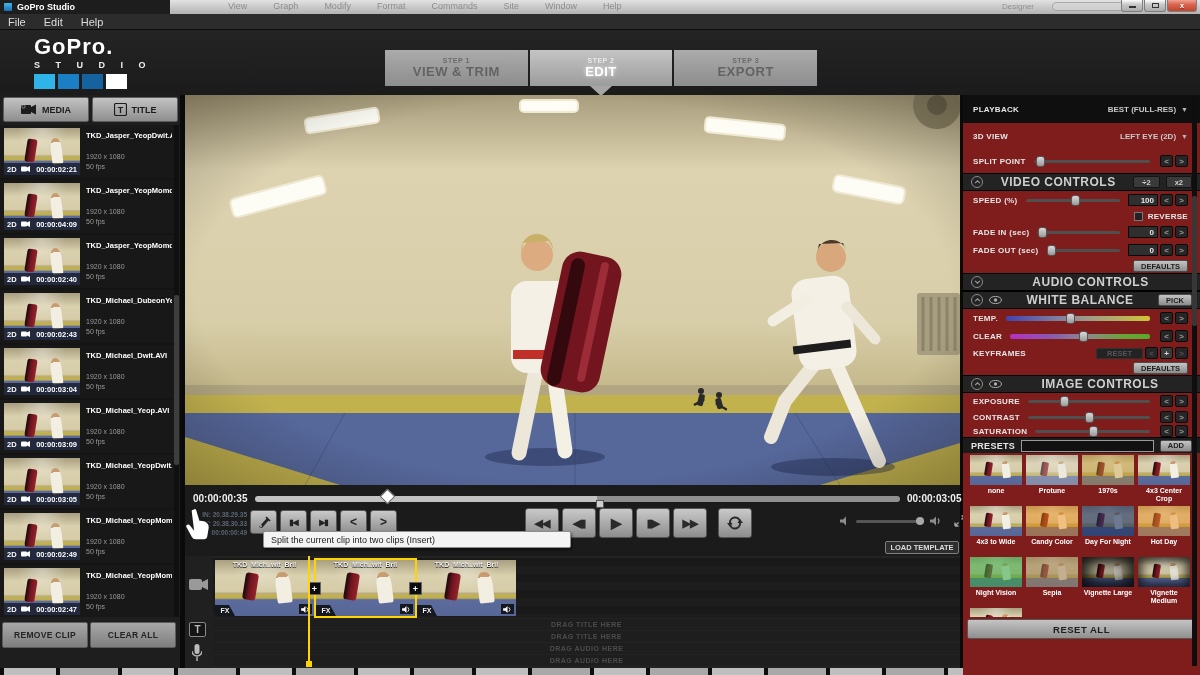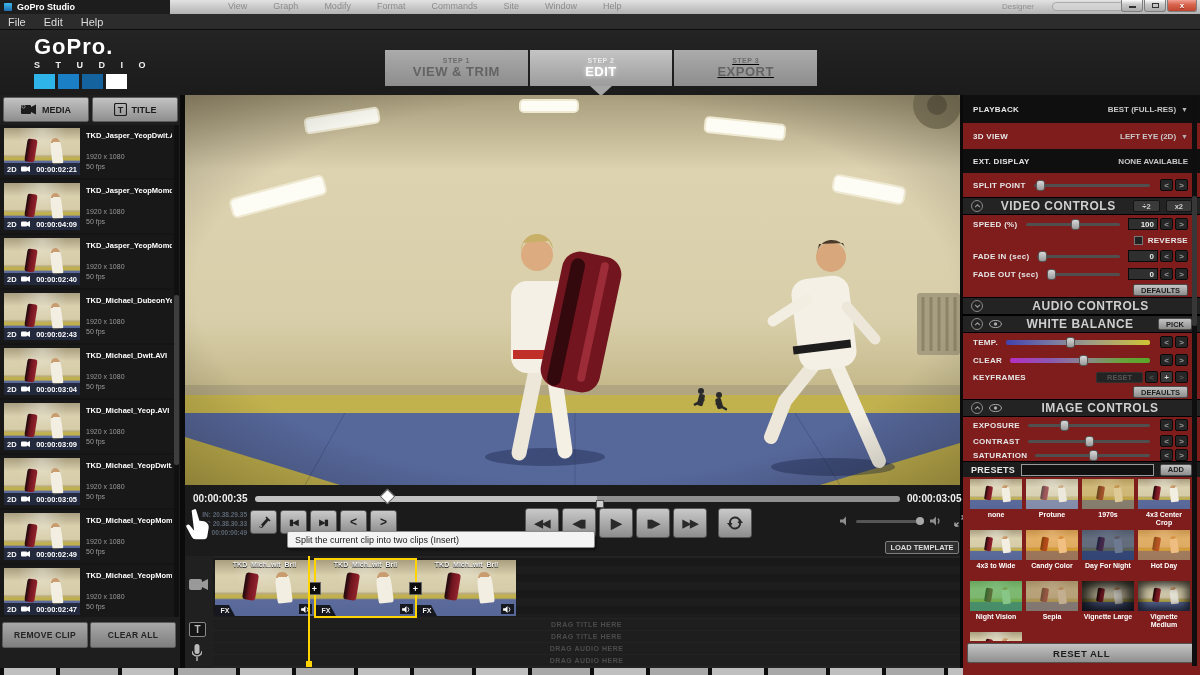--- a/index.html
+++ b/index.html
@@ -34,21 +34,21 @@
     background:linear-gradient(#242424,#1b1b1b);}
   .logo{position:absolute;left:34px;top:6px;}
   .logo-brand{color:#fff;font-size:22px;font-weight:bold;letter-spacing:1px;line-height:1;}
   .logo-sub{color:#eee;font-size:9px;font-weight:bold;letter-spacing:6.5px;margin-top:2px;}
   .logo-squares{display:flex;gap:3px;margin-top:4px;}
   .logo-squares div{width:21px;height:15px;}
 
   .steps{position:absolute;left:385px;top:20px;display:flex;width:432px;height:36px;text-align:center;}
   .step{flex:1;background:linear-gradient(#ababab,#8d8d8d);margin-right:2px;position:relative;
     display:flex;flex-direction:column;align-items:center;justify-content:center;}
-  .step:last-child{margin-right:0;text-decoration:underline;}
+  .step:last-child{margin-right:0;}
   .step .s1{font-size:7px;font-weight:bold;color:#6b6b6b;letter-spacing:.5px;}
   .step .s2{font-size:13px;font-weight:bold;color:#636363;letter-spacing:.5px;}
   .step.active{background:linear-gradient(#c4c4c4,#9c9c9c);}
   .step.active .s1{color:#e9e9e9;}
   .step.active .s2{color:#fff;text-shadow:0 0 4px rgba(255,255,255,.8);}
   .step.active::after{content:"";position:absolute;left:50%;bottom:-10px;margin-left:-11px;
     border-left:11px solid transparent;border-right:11px solid transparent;border-top:10px solid #a6a6a6;}
 
   
   .sidebar{position:absolute;left:0;top:95px;width:180px;height:580px;background:#1e1e1e;}
@@ -105,21 +105,21 @@
   .trans-btns{position:absolute;left:340px;top:23px;display:flex;gap:3px;}
   .pbtn{width:34px;height:30px;border-radius:3px;border:1px solid #565656;
     background:linear-gradient(#c9c9c9,#8d8d8d);display:flex;align-items:center;justify-content:center;
     color:#2a2a2a;font-size:11px;font-weight:bold;letter-spacing:-1px;}
   .pbtn.loop{margin-left:8px;}
   .vol{position:absolute;left:655px;top:30px;display:flex;align-items:center;gap:6px;}
   .vol-track{position:relative;width:68px;height:3px;background:#555;border-radius:2px;}
   .vol-knob{position:absolute;right:0;top:-3px;width:8px;height:8px;border-radius:50%;background:#a8a8a8;}
   .tooltip{position:absolute;left:78px;top:46px;width:308px;height:17px;background:#f4f4f4;
     border:1px solid #8e8e8e;border-radius:2px;box-shadow:1px 2px 3px rgba(0,0,0,.5);
-    display:flex;align-items:center;padding-left:7px;z-index:30;margin-left:24px;}
+    display:flex;align-items:center;padding-left:7px;z-index:30;}
   .tooltip span{color:#222;font-size:9px;}
   .cursor-hand{position:absolute;left:-2px;top:22px;z-index:31;}
   .load-template{position:absolute;left:700px;top:56px;width:74px;height:13px;background:#2e2e2e;
     border:1px solid #7d7d7d;border-radius:2px;display:flex;align-items:center;justify-content:center;}
   .load-template span{color:#ddd;font-size:7.5px;font-weight:bold;}
 
   
   .timeline{position:absolute;left:185px;top:556px;width:775px;height:112px;background:#232323;}
   .track-icons{position:absolute;left:0;top:0;width:28px;height:112px;background:#202020;}
   .tli{position:absolute;left:4px;color:#999;}
@@ -722,24 +722,20 @@
         <span class="dd-arrow">▼</span>
       </span>
     </div>
     <div class="rrow" style="height:26px;">
       <span class="rlabel">3D VIEW</span>
       <span class="rvalue">
         <span>LEFT EYE (2D)</span>
         <span class="dd-arrow">▼</span>
       </span>
     </div>
-    <div class="rrow alt" style="height:24px;">
-      <span class="rlabel">EXT. DISPLAY</span>
-      <span class="rvalue">NONE AVAILABLE</span>
-    </div>
     <div class="rrow" style="height:24px;">
       <span class="rlabel">SPLIT POINT</span>
       <div class="slider">
           <div class="kn" style="left:2%;"></div>
         </div>
       <div class="nudge">&lt;</div>
       <div class="nudge">&gt;</div>
     </div>
 
     <div class="sec-hdr" style="height:18px;">

